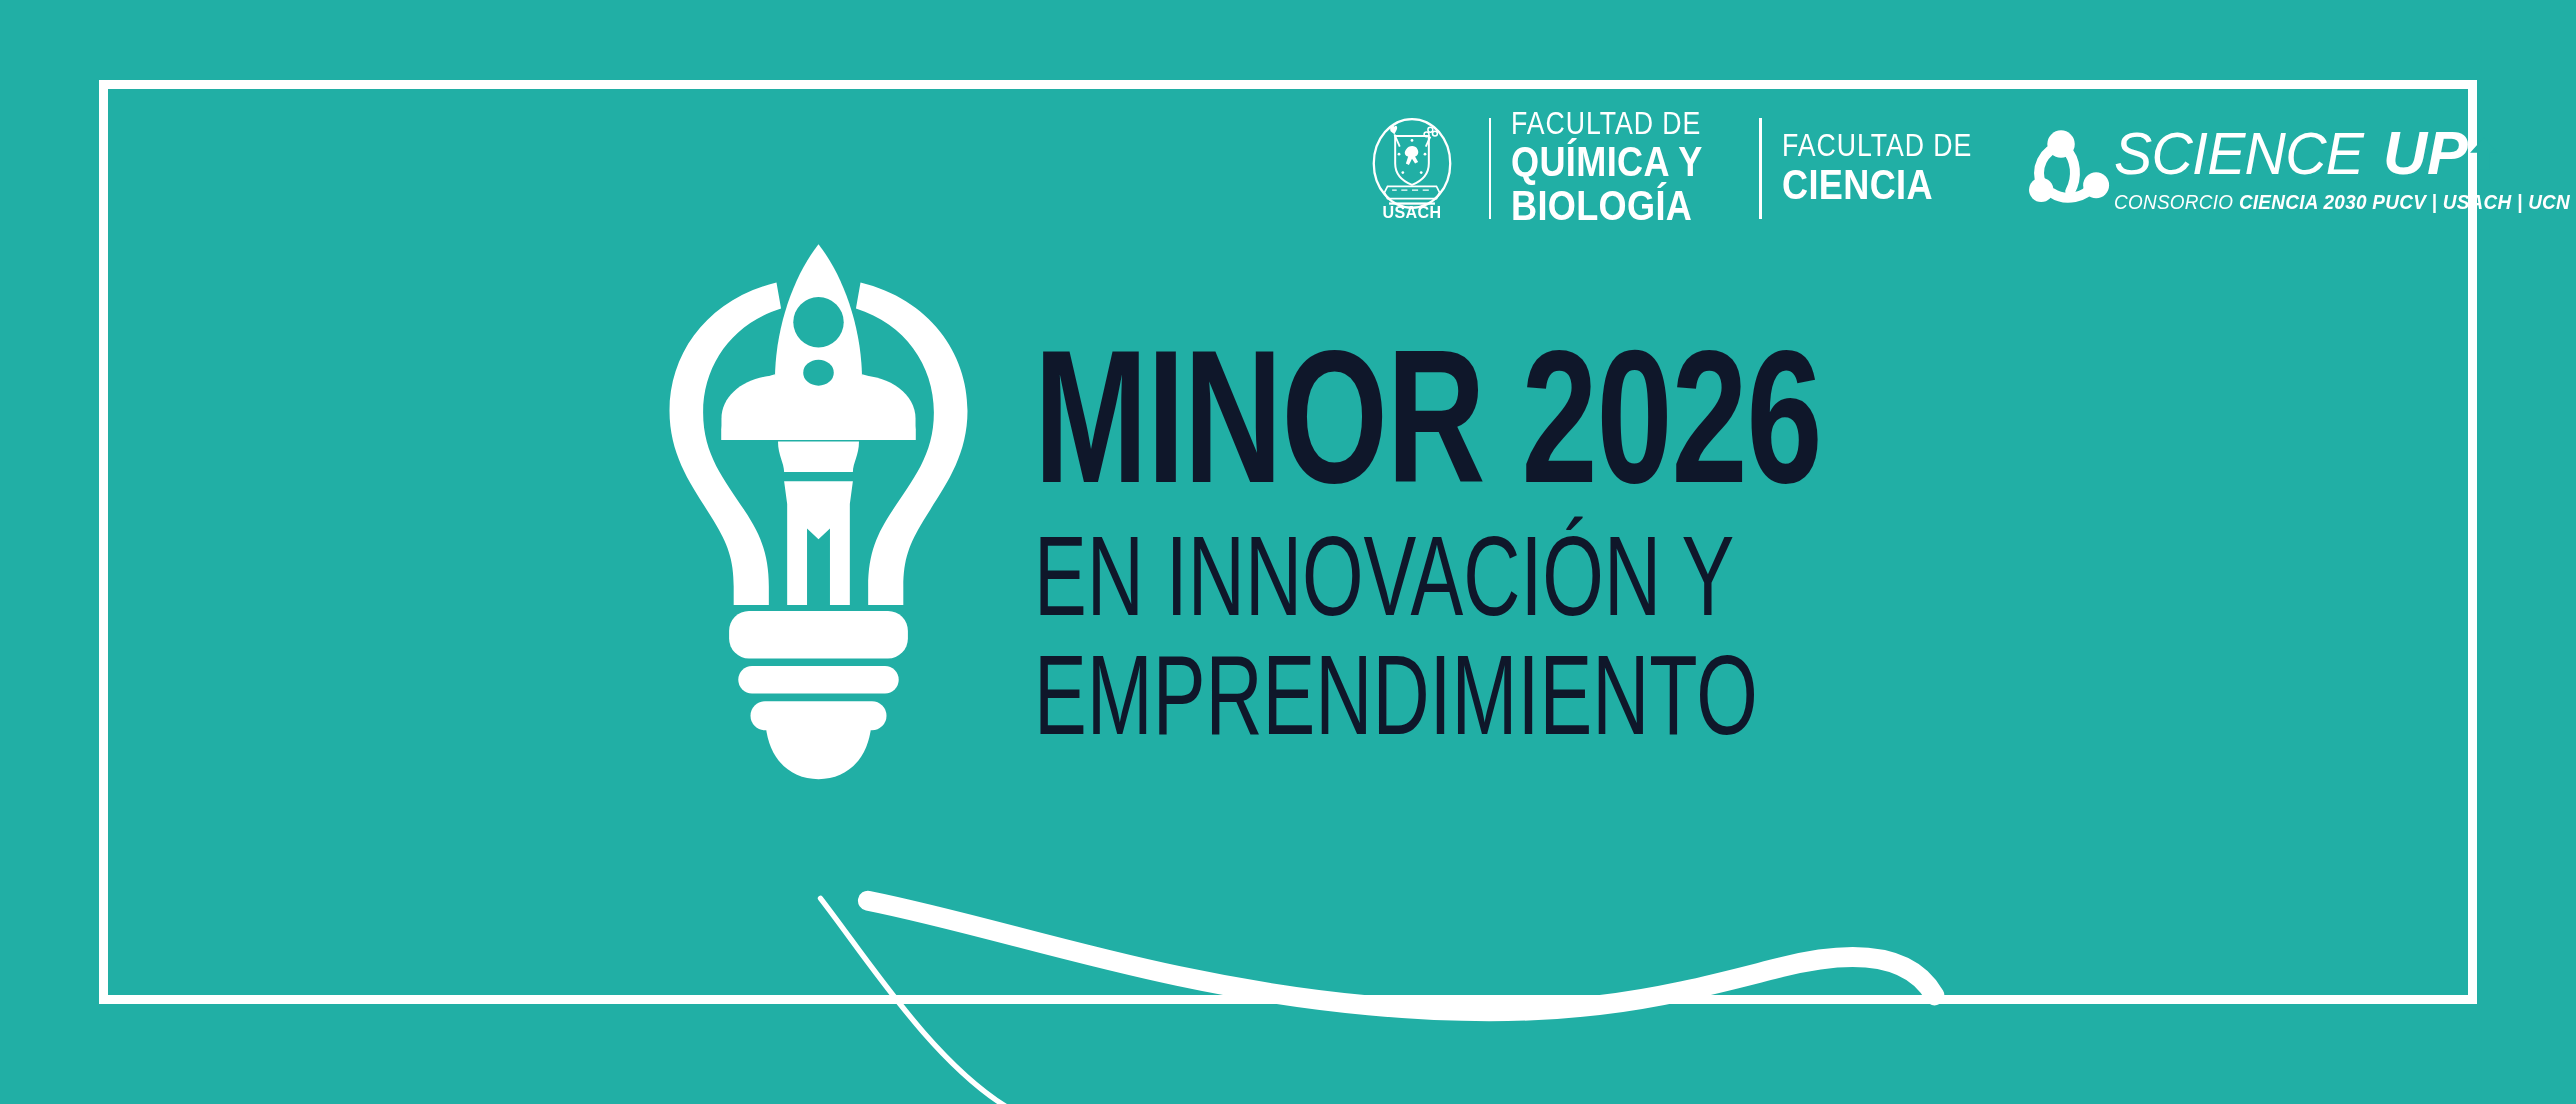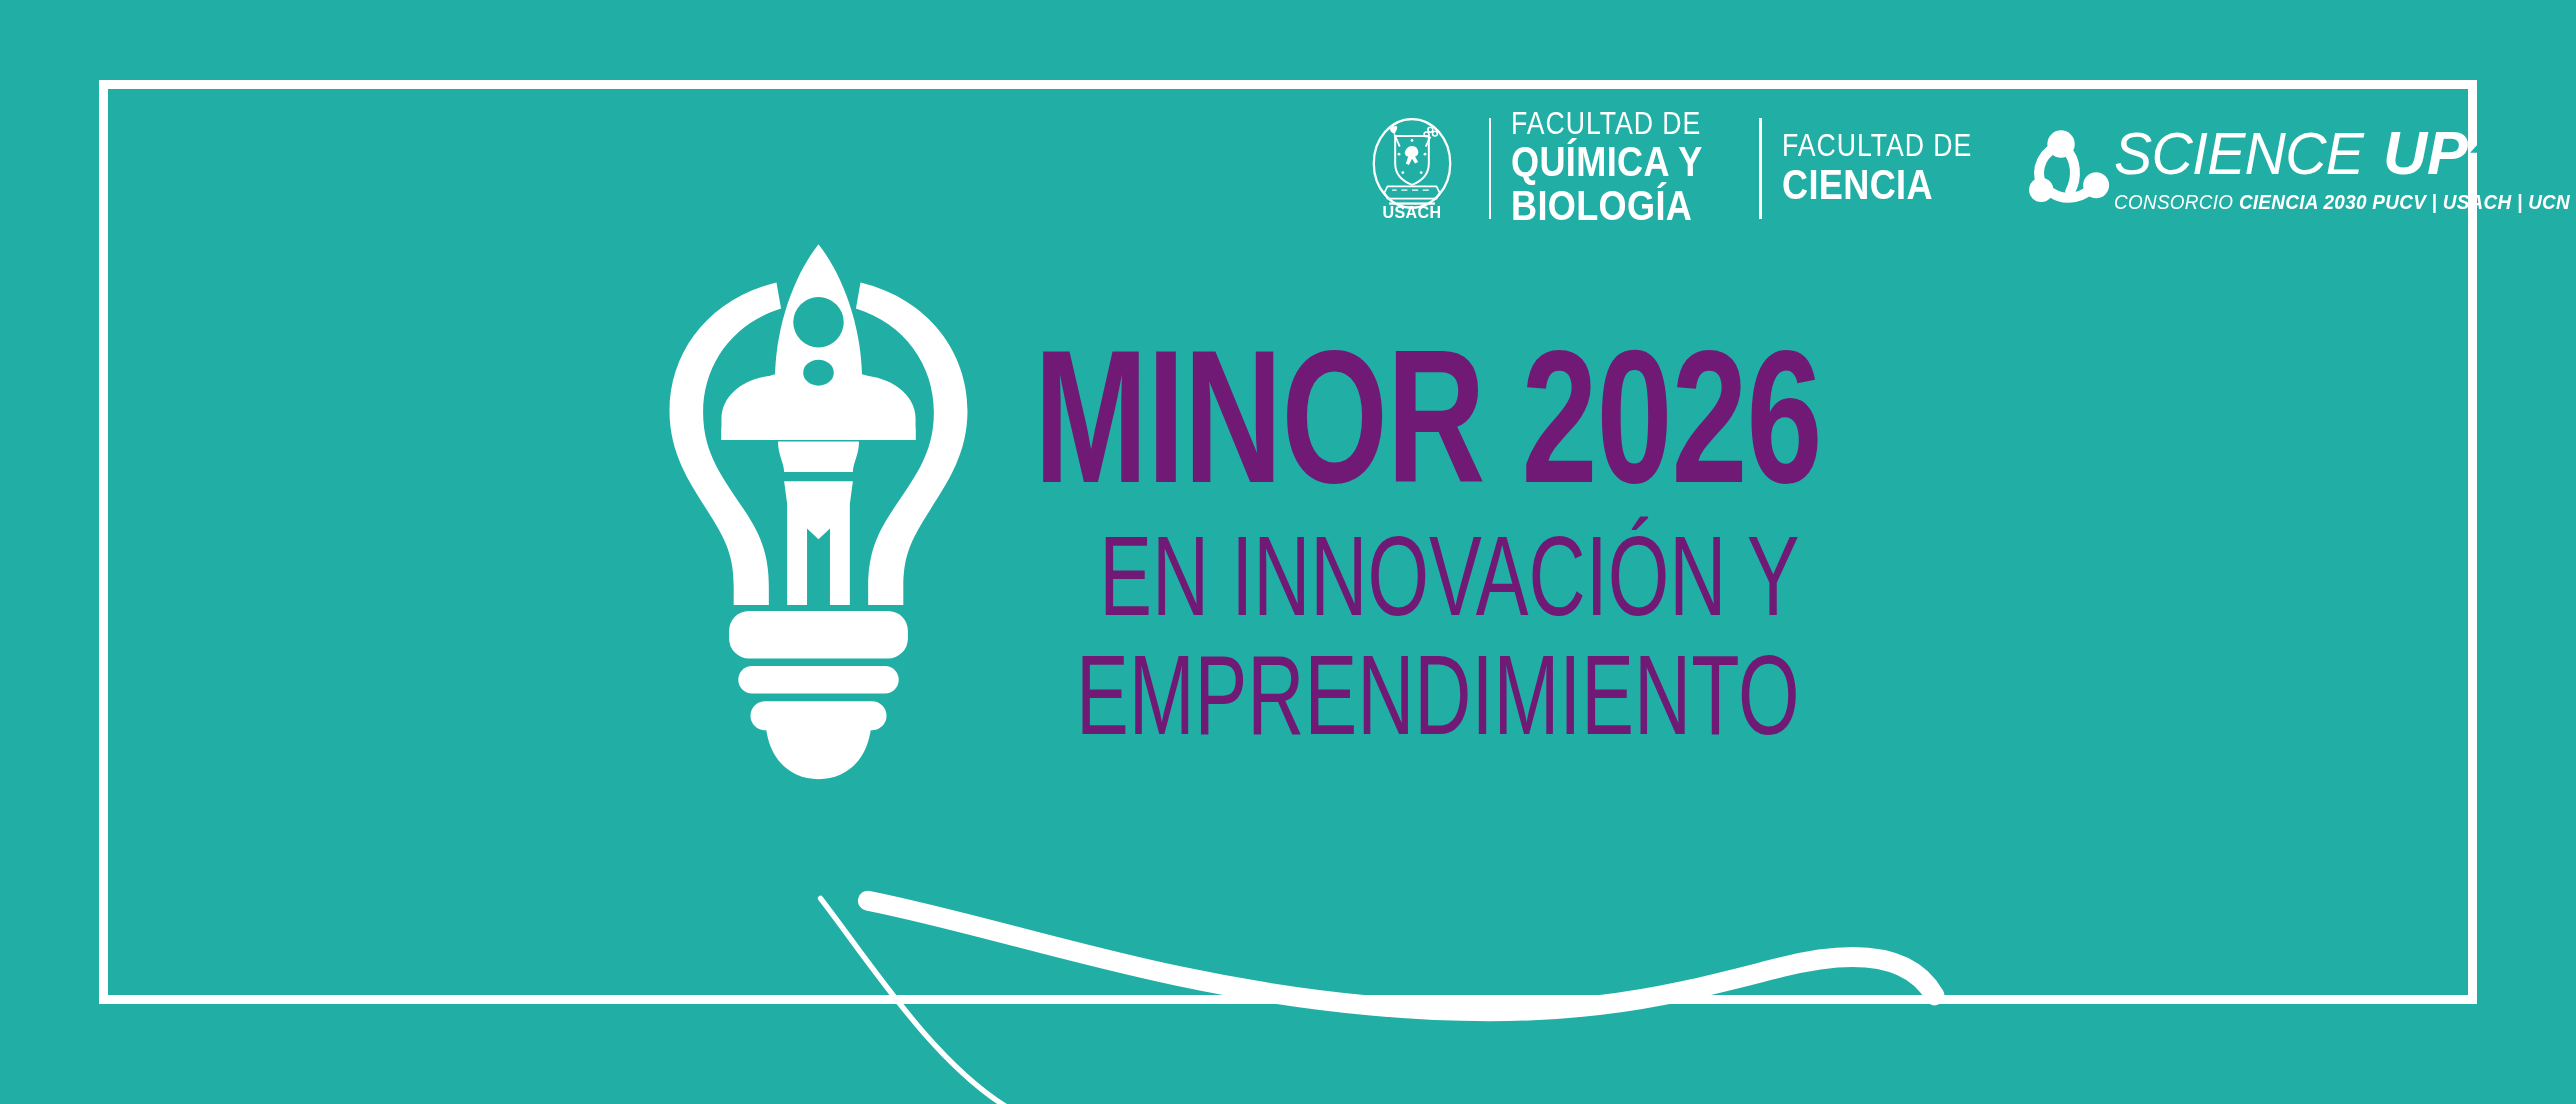--- a/index.html
+++ b/index.html
@@ -128,22 +128,21 @@
     left: 654px;
     top: 229px;
     width: 329px;
     height: 596px;
   }
   
   #headline {
     position: absolute;
     left: 1034px;
     top: 329px;
-    color: #701a75;
-    text-align: right;
+    color: #0f172a;
   }
   #title-main {
     font-size: 190px;
     font-weight: 800;
     line-height: 0.92;
     letter-spacing: -1.5px;
     transform: scaleX(0.72);
     transform-origin: left top;
     white-space: nowrap;
   }

